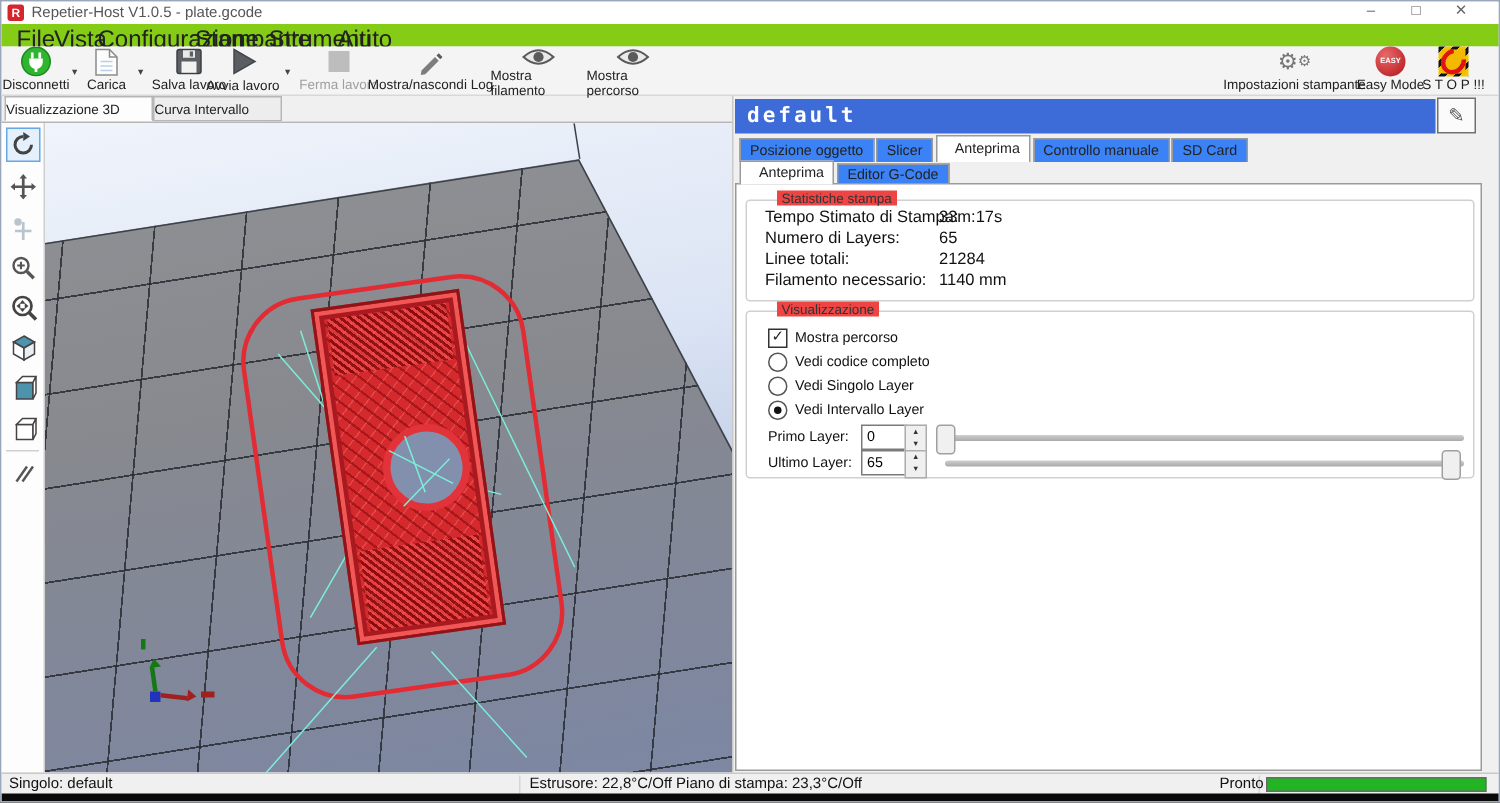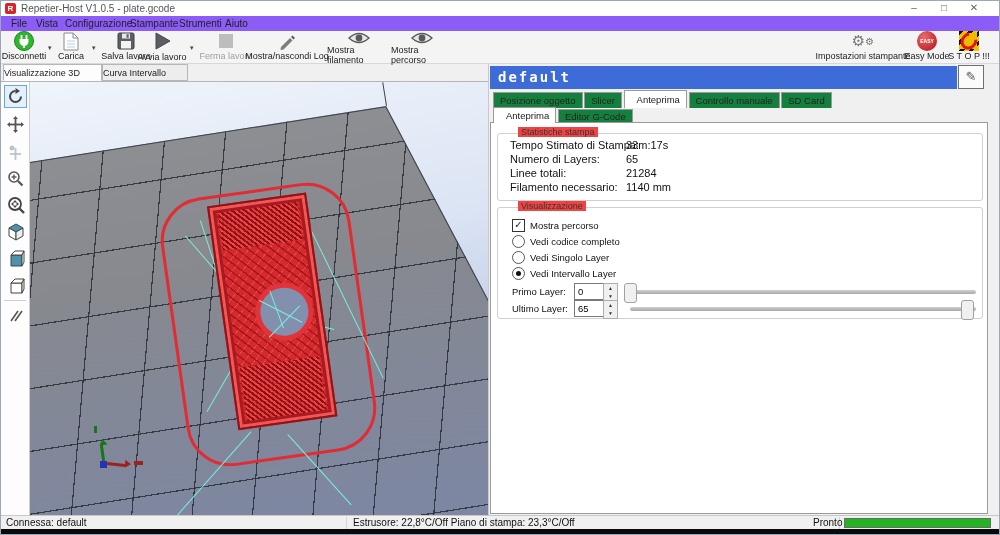--- a/index.html
+++ b/index.html
@@ -4,21 +4,21 @@
 <style>
   html,body{margin:0;padding:0;background:#222;}
   #app{position:relative;width:1000px;height:535px;background:#f0f0f0;font-family:"Liberation Sans",sans-serif;overflow:hidden;border:1px solid #9aa7b8;box-sizing:border-box;}
   .abs{position:absolute;}
   
   #titlebar{left:0;top:0;width:1000px;height:15px;background:#ffffff;font-size:10px;color:#333;}
   #appicon{left:4px;top:2px;width:11px;height:11px;background:#d6262b;border-radius:2px;color:#fff;font-size:8px;font-weight:bold;text-align:center;line-height:11px;}
   #title-text{left:20px;top:2px;color:#555;}
   .winbtn{top:0px;width:24px;height:14px;text-align:center;font-size:10px;color:#666;line-height:14px;}
   
-  #menubar{left:0;top:15px;width:1000px;height:15px;background:#8b5cf6;font-size:10px;color:#222;}
+  #menubar{left:0;top:15px;width:1000px;height:15px;background:#84cc16;font-size:16px;color:#222;}
   .menu-item{top:2px;}
   
   #toolbar{left:0;top:30px;width:1000px;height:32px;background:#f4f4f4;border-bottom:1px solid #d8d8d8;}
   .tbtn{display:flex;flex-direction:column;align-items:center;justify-content:flex-start;font-size:9px;color:#222;height:31px;}
   .tbtn .ticon{height:20px;display:flex;align-items:center;justify-content:center;}
   .tbtn.disabled{color:#9f9f9f;}
   .ddarrow{font-size:7px;color:#444;top:13px;}
   .easy-circle{width:20px;height:20px;border-radius:50%;background:radial-gradient(circle at 35% 30%,#e86a6a,#b31217);color:#fff;font-size:5px;font-weight:bold;display:flex;align-items:center;justify-content:center;}
   .stop-sq{width:20px;height:20px;background:repeating-linear-gradient(135deg,#111 0 3px,#f2c500 3px 7px);position:relative;}
   .stop-in{position:absolute;inset:2px;background:#f2b900;display:flex;align-items:center;justify-content:center;}
@@ -55,21 +55,21 @@
   .dense{position:absolute;left:8px;width:80px;background:repeating-linear-gradient(45deg,rgba(120,6,8,.7) 0 2px,rgba(255,90,90,.5) 2px 4px);}
   #hole{position:absolute;left:86px;top:98px;width:58px;height:58px;border-radius:50%;background:#8290ad;border:5px solid #e2333a;box-sizing:border-box;}
   .cyan{position:absolute;height:1px;background:#7beed8;transform-origin:0 0;}
   
   .axis{position:absolute;}
   
   #rpanel{left:487px;top:63px;width:513px;height:451px;background:#f0f0f0;border-left:1px solid #c9c9c9;box-sizing:border-box;}
   #phead{left:1px;top:2px;width:467px;height:23px;background:#3d6bd7;color:#fff;font-family:"DejaVu Sans Mono",monospace;font-weight:bold;font-size:14px;line-height:23px;letter-spacing:2px;}
   #pencilbtn{left:469px;top:1px;width:26px;height:24px;background:#fbfbfb;border:1px solid #707070;box-sizing:border-box;text-align:center;line-height:22px;font-size:13px;color:#555;}
   .rtabs{font-size:9.5px;color:#222;}
-  .rtab{display:inline-block;height:15px;line-height:15px;padding:0 6px;border:1px solid #9a9a9a;border-bottom:none;background:#15803d;margin-right:-1px;vertical-align:bottom;}
+  .rtab{display:inline-block;height:15px;line-height:15px;padding:0 6px;border:1px solid #9a9a9a;border-bottom:none;background:#3b82f6;margin-right:-1px;vertical-align:bottom;}
   .rtab.active{background:#fff;height:17px;line-height:17px;position:relative;z-index:2;padding-left:12px;}
   #content{left:1px;top:58px;width:498px;height:392px;background:#fff;border:1px solid #9a9a9a;box-sizing:border-box;}
   .groupbox{position:absolute;border:1px solid #d0d0d0;border-radius:3px;}
   .legend{position:absolute;top:-7px;left:20px;background:#ef4444;padding:0 3px;font-size:9px;color:#333;}
   .statlabel{position:absolute;left:12px;font-size:11px;color:#111;}
   .statvalue{position:absolute;left:128px;font-size:11px;color:#111;}
   .ctl-label{position:absolute;left:16px;font-size:9.5px;color:#111;}
   .chk{position:absolute;left:14px;width:11px;height:11px;border:1px solid #333;background:#fff;font-size:10px;line-height:10px;text-align:center;color:#222;}
   .rad{position:absolute;left:14px;width:11px;height:11px;border:1px solid #555;border-radius:50%;background:#fff;}
   .rad.sel::after{content:"";position:absolute;left:2.5px;top:2.5px;width:5px;height:5px;border-radius:50%;background:#111;}
@@ -382,21 +382,21 @@
         <div class="numbox" style="left:76px;top:92px;">65</div>
         <div class="spin" style="left:105px;top:92px;">▲<br>▼</div>
         <div class="slider-track" style="left:132px;top:99px;width:346px;">
           <div class="slider-thumb" style="right:2px;"></div>
         </div>
       </div>
     </div>
   </div>
 
   <div id="statusbar" class="abs">
-    <span class="abs" style="left:5px;top:1px;">Connessa: default</span>
+    <span class="abs" style="left:5px;top:1px;">Singolo: default</span>
     <span class="sbsep" style="left:345px;"></span>
     <span class="abs" style="left:352px;top:1px;">Estrusore: 22,8°C/Off Piano di stampa: 23,3°C/Off</span>
     <span class="sbsep" style="left:838px;"></span>
     <span class="abs" style="left:812px;top:1px;">Pronto</span>
     <div id="progress" class="abs"></div>
   </div>
   <div id="blackstrip" class="abs"></div>
 
 </div>
 

